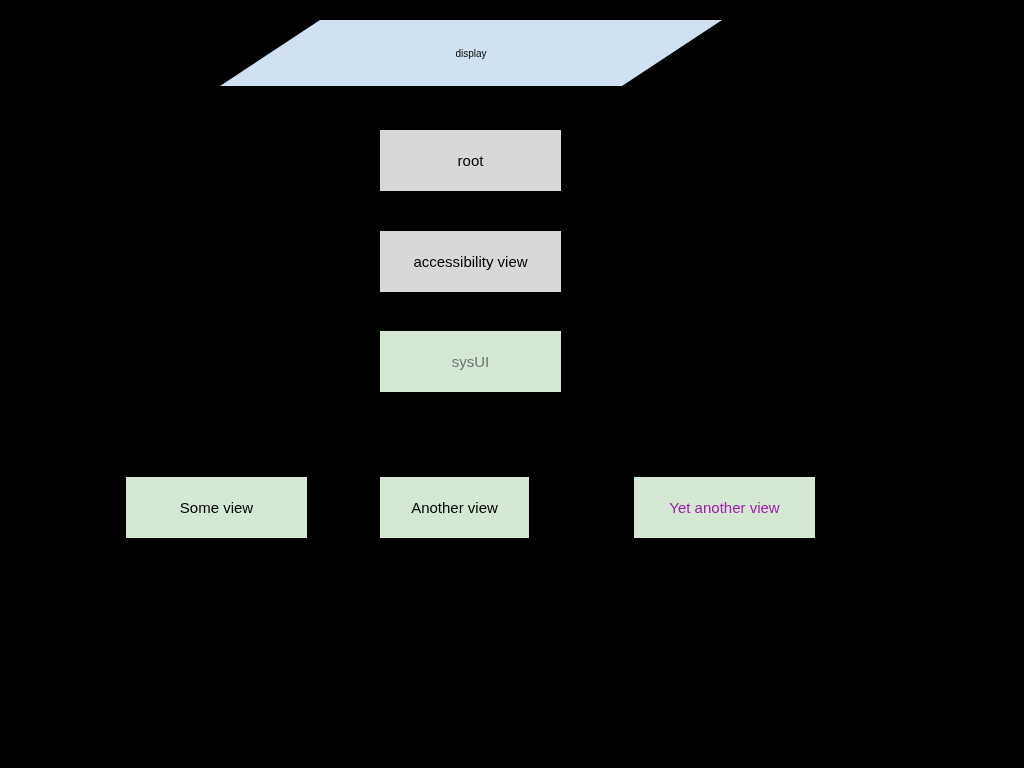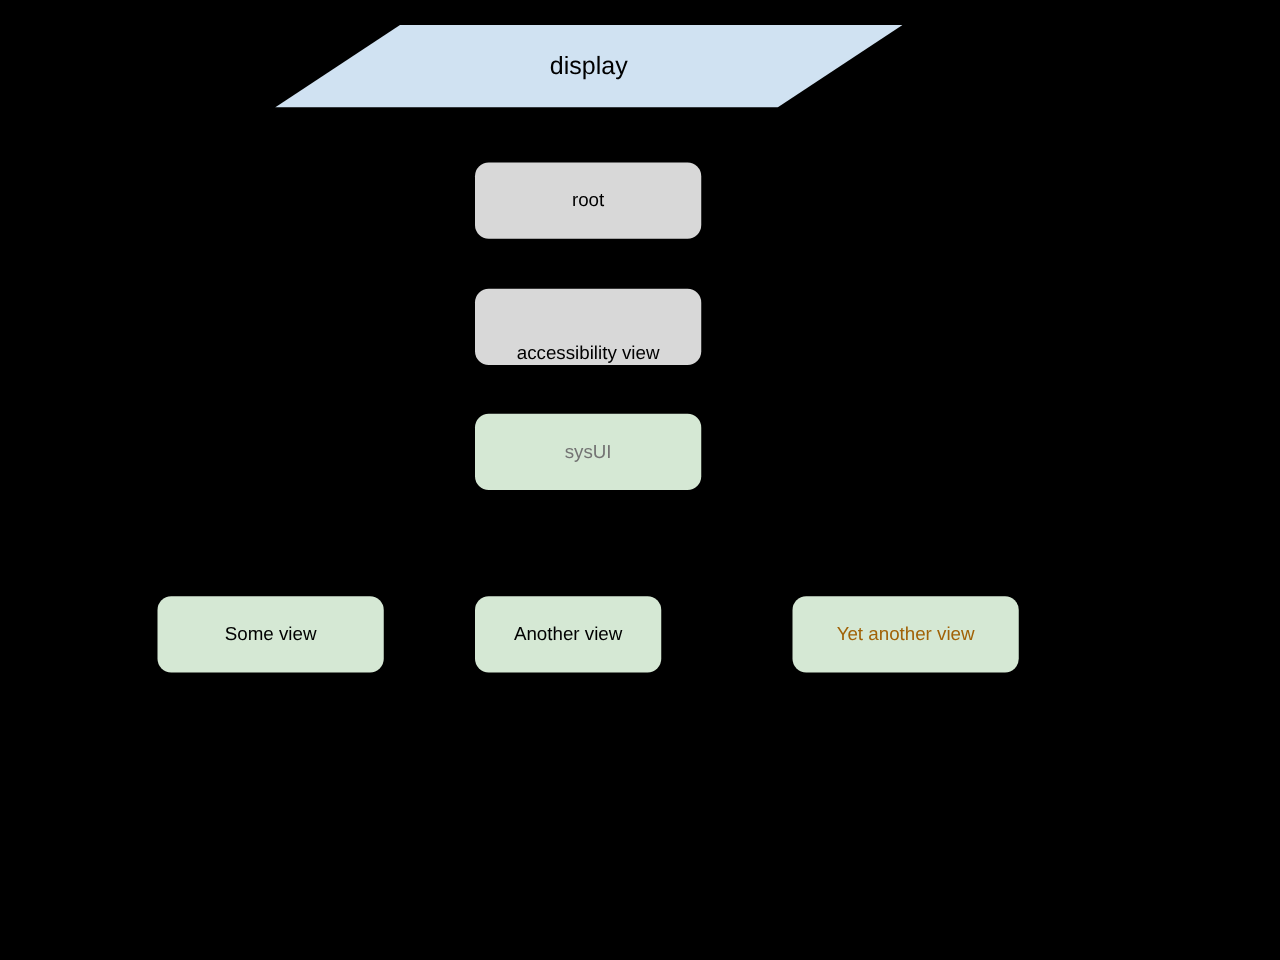--- a/index.html
+++ b/index.html
@@ -25,21 +25,20 @@
     display: flex;
     align-items: center;
     justify-content: center;
     color: #000000;
     font-size: 15px;
     line-height: 1.2;
     font-family: "Liberation Sans", sans-serif;
     text-align: center;
     white-space: nowrap;
     user-select: none;
-    border-radius: 11px;
   }
   
   .rect {
     border: none;
   }
   
   .parallelogram {
     position: absolute;
     box-sizing: border-box;
   }
@@ -52,21 +51,21 @@
   .parallelogram .plabel {
     position: absolute;
     top: 0;
     left: 0;
     width: 100%;
     height: 100%;
     display: flex;
     align-items: center;
     justify-content: center;
     color: #000000;
-    font-size: 20px;
+    font-size: 10px;
     font-family: "Liberation Sans", sans-serif;
     white-space: nowrap;
     user-select: none;
   }
 </style>
 </head>
 <body>
 
 <div id="canvas" style="background: rgb(0, 0, 0);">
 
@@ -74,33 +73,33 @@
     <svg id="svg-display" width="502" height="66" viewBox="0 0 502 66">
         <polygon points="100,0 502,0 402,66 0,66" fill="#d0e2f2"></polygon>
       </svg>
     <span class="plabel">display</span>
   </div>
 
   <div class="node rect" id="node-root" style="left: 380px; top: 130px; width: 181px; height: 61px; color: rgb(0, 0, 0); background: rgb(216, 216, 216);">
     <span>root</span>
   </div>
 
-  <div class="node rect" id="node-accessibility-view" style="left: 380px; top: 231px; width: 181px; height: 61px; color: rgb(0, 0, 0); background: rgb(216, 216, 216); align-items: flex-end;">
+  <div class="node rect" id="node-accessibility-view" style="left: 380px; top: 231px; width: 181px; height: 61px; color: rgb(0, 0, 0); background: rgb(216, 216, 216);">
     <span>accessibility view</span>
   </div>
 
   <div class="node rect" id="node-sysui" style="left: 380px; top: 331px; width: 181px; height: 61px; color: #737373; background: rgb(213, 232, 212);">
     <span>sysUI</span>
   </div>
 
   <div class="node rect" id="node-some-view" style="left: 126px; top: 477px; width: 181px; height: 61px; color: rgb(0, 0, 0); background: rgb(213, 232, 212);">
     <span>Some view</span>
   </div>
 
   <div class="node rect" id="node-another-view" style="left: 380px; top: 477px; width: 149px; height: 61px; color: rgb(0, 0, 0); background: rgb(213, 232, 212);">
     <span>Another view</span>
   </div>
 
-  <div class="node rect" id="node-yet-another-view" style="left: 634px; top: 477px; width: 181px; height: 61px; color: #a16207; background: rgb(213, 232, 212);">
+  <div class="node rect" id="node-yet-another-view" style="left: 634px; top: 477px; width: 181px; height: 61px; color: #a21caf; background: rgb(213, 232, 212);">
     <span>Yet another view</span>
   </div>
 
 </div>
 
 </body></html>

